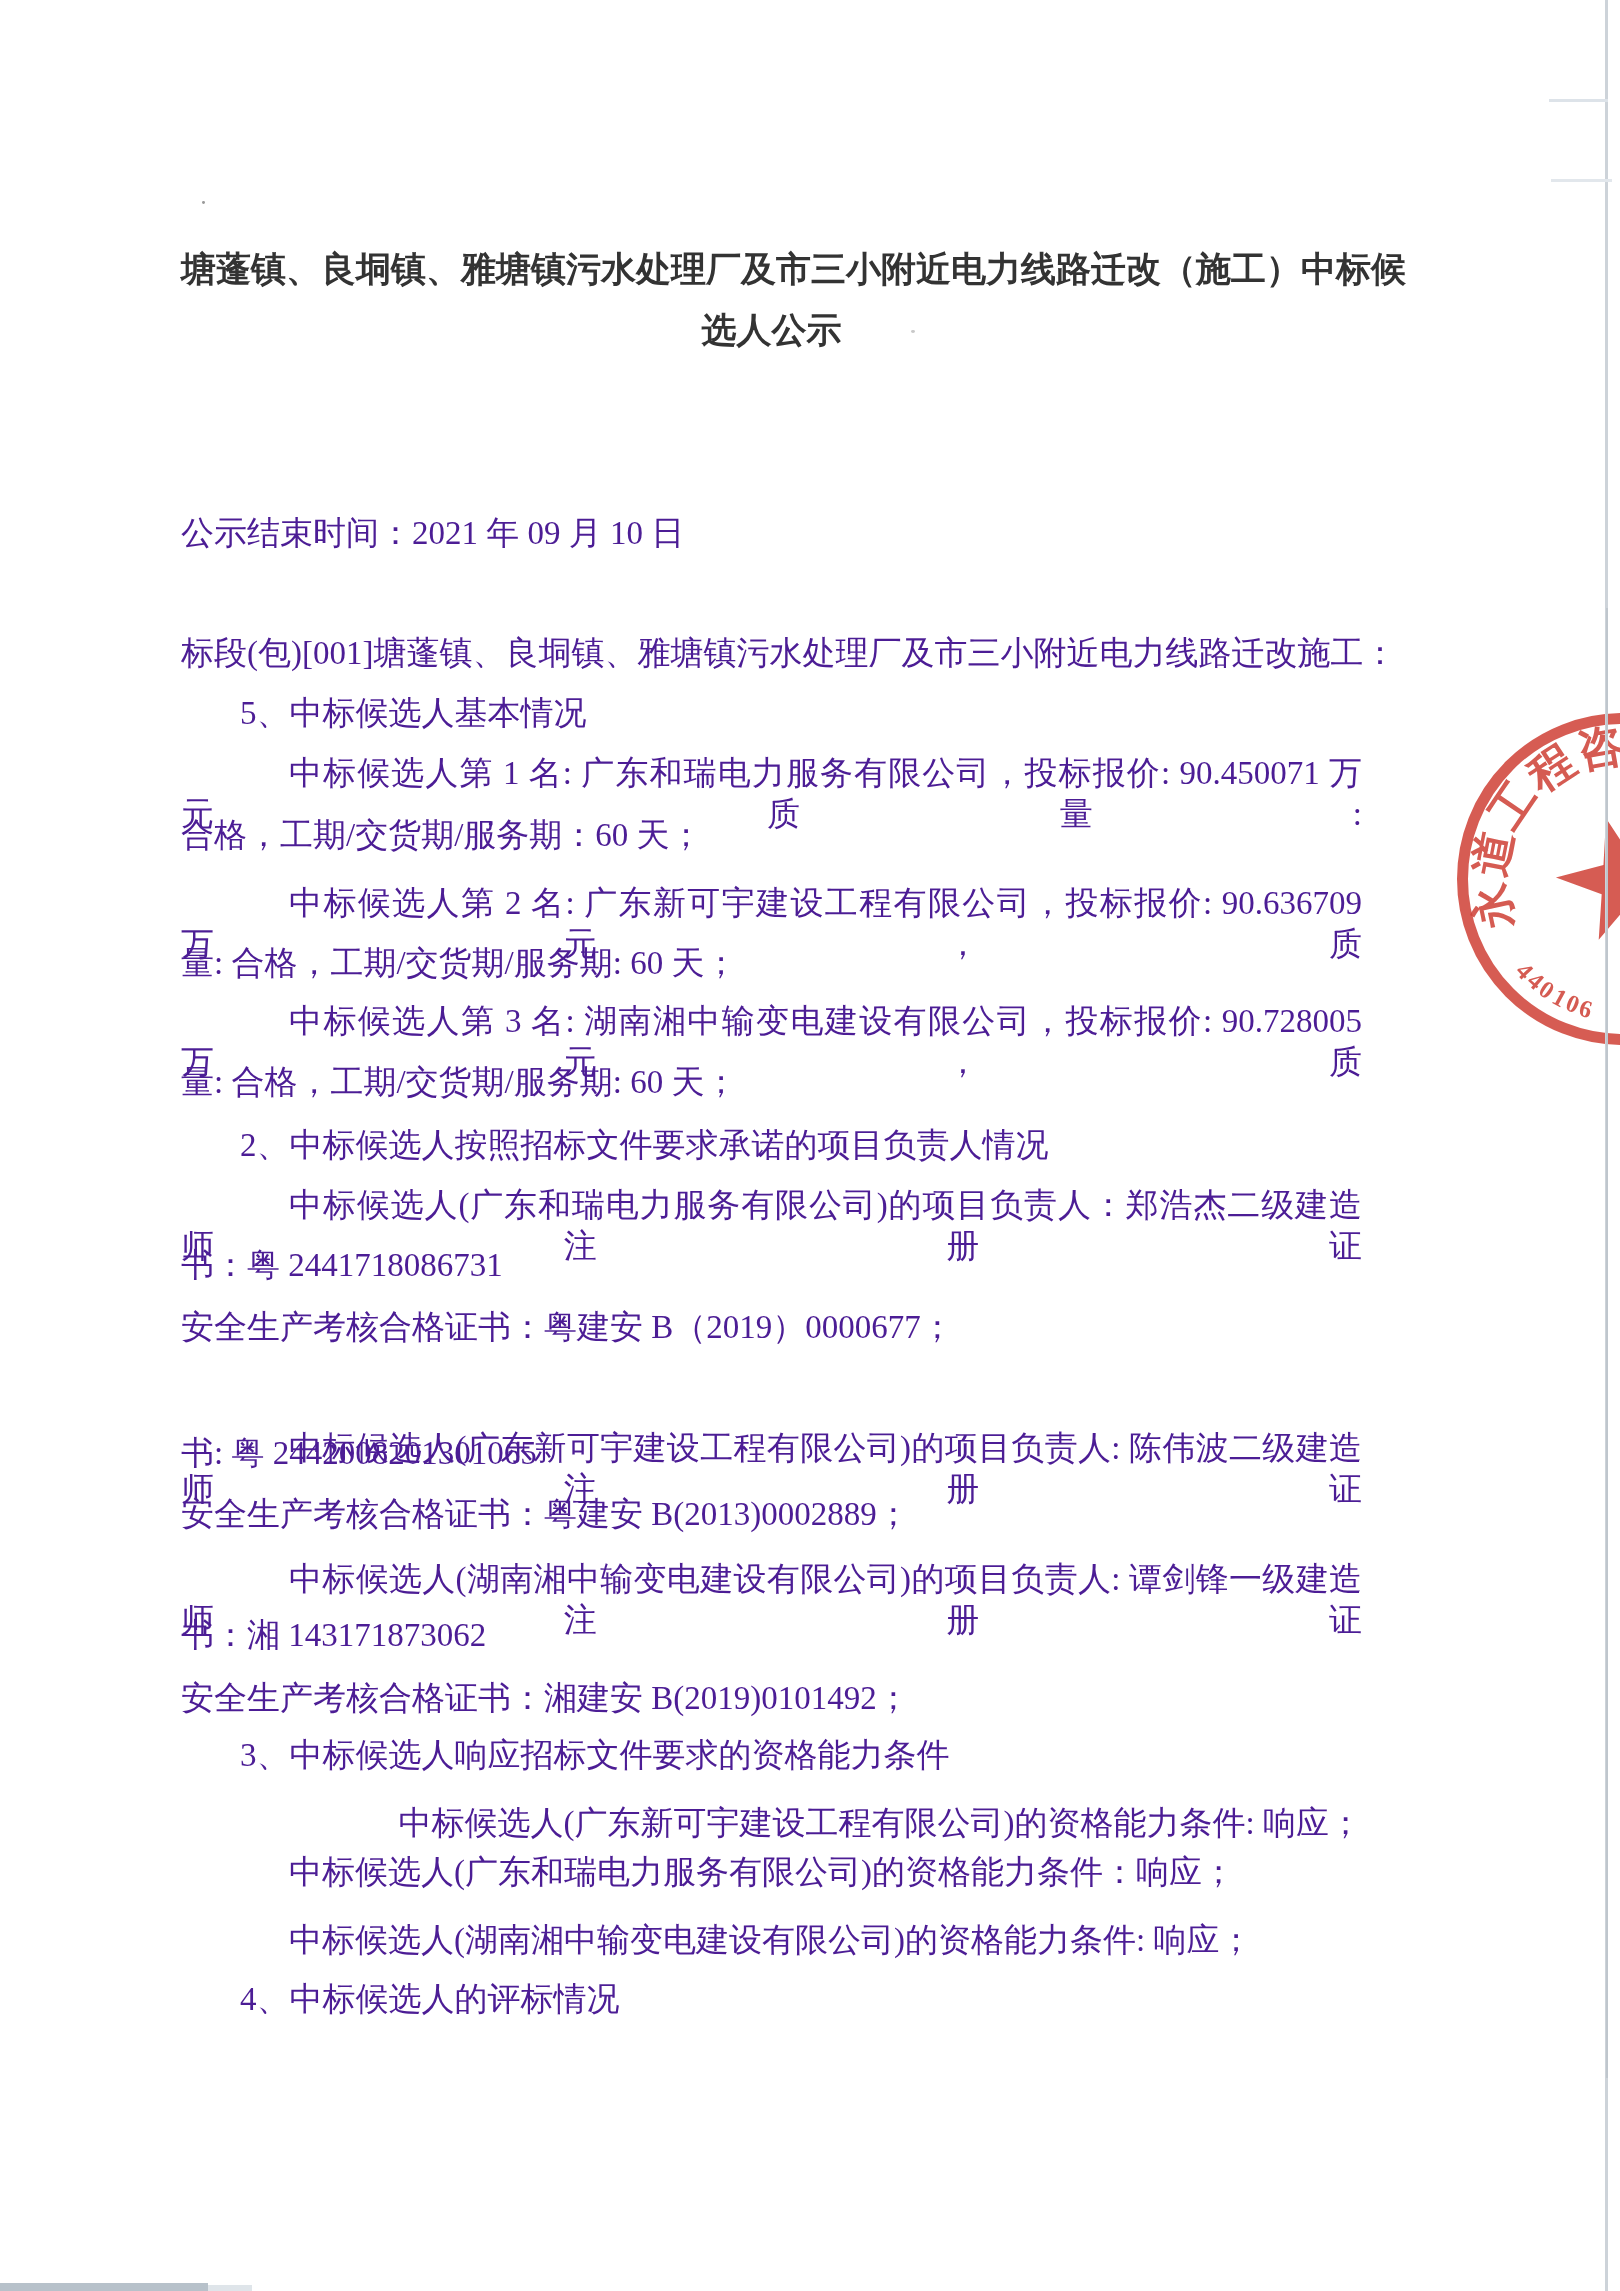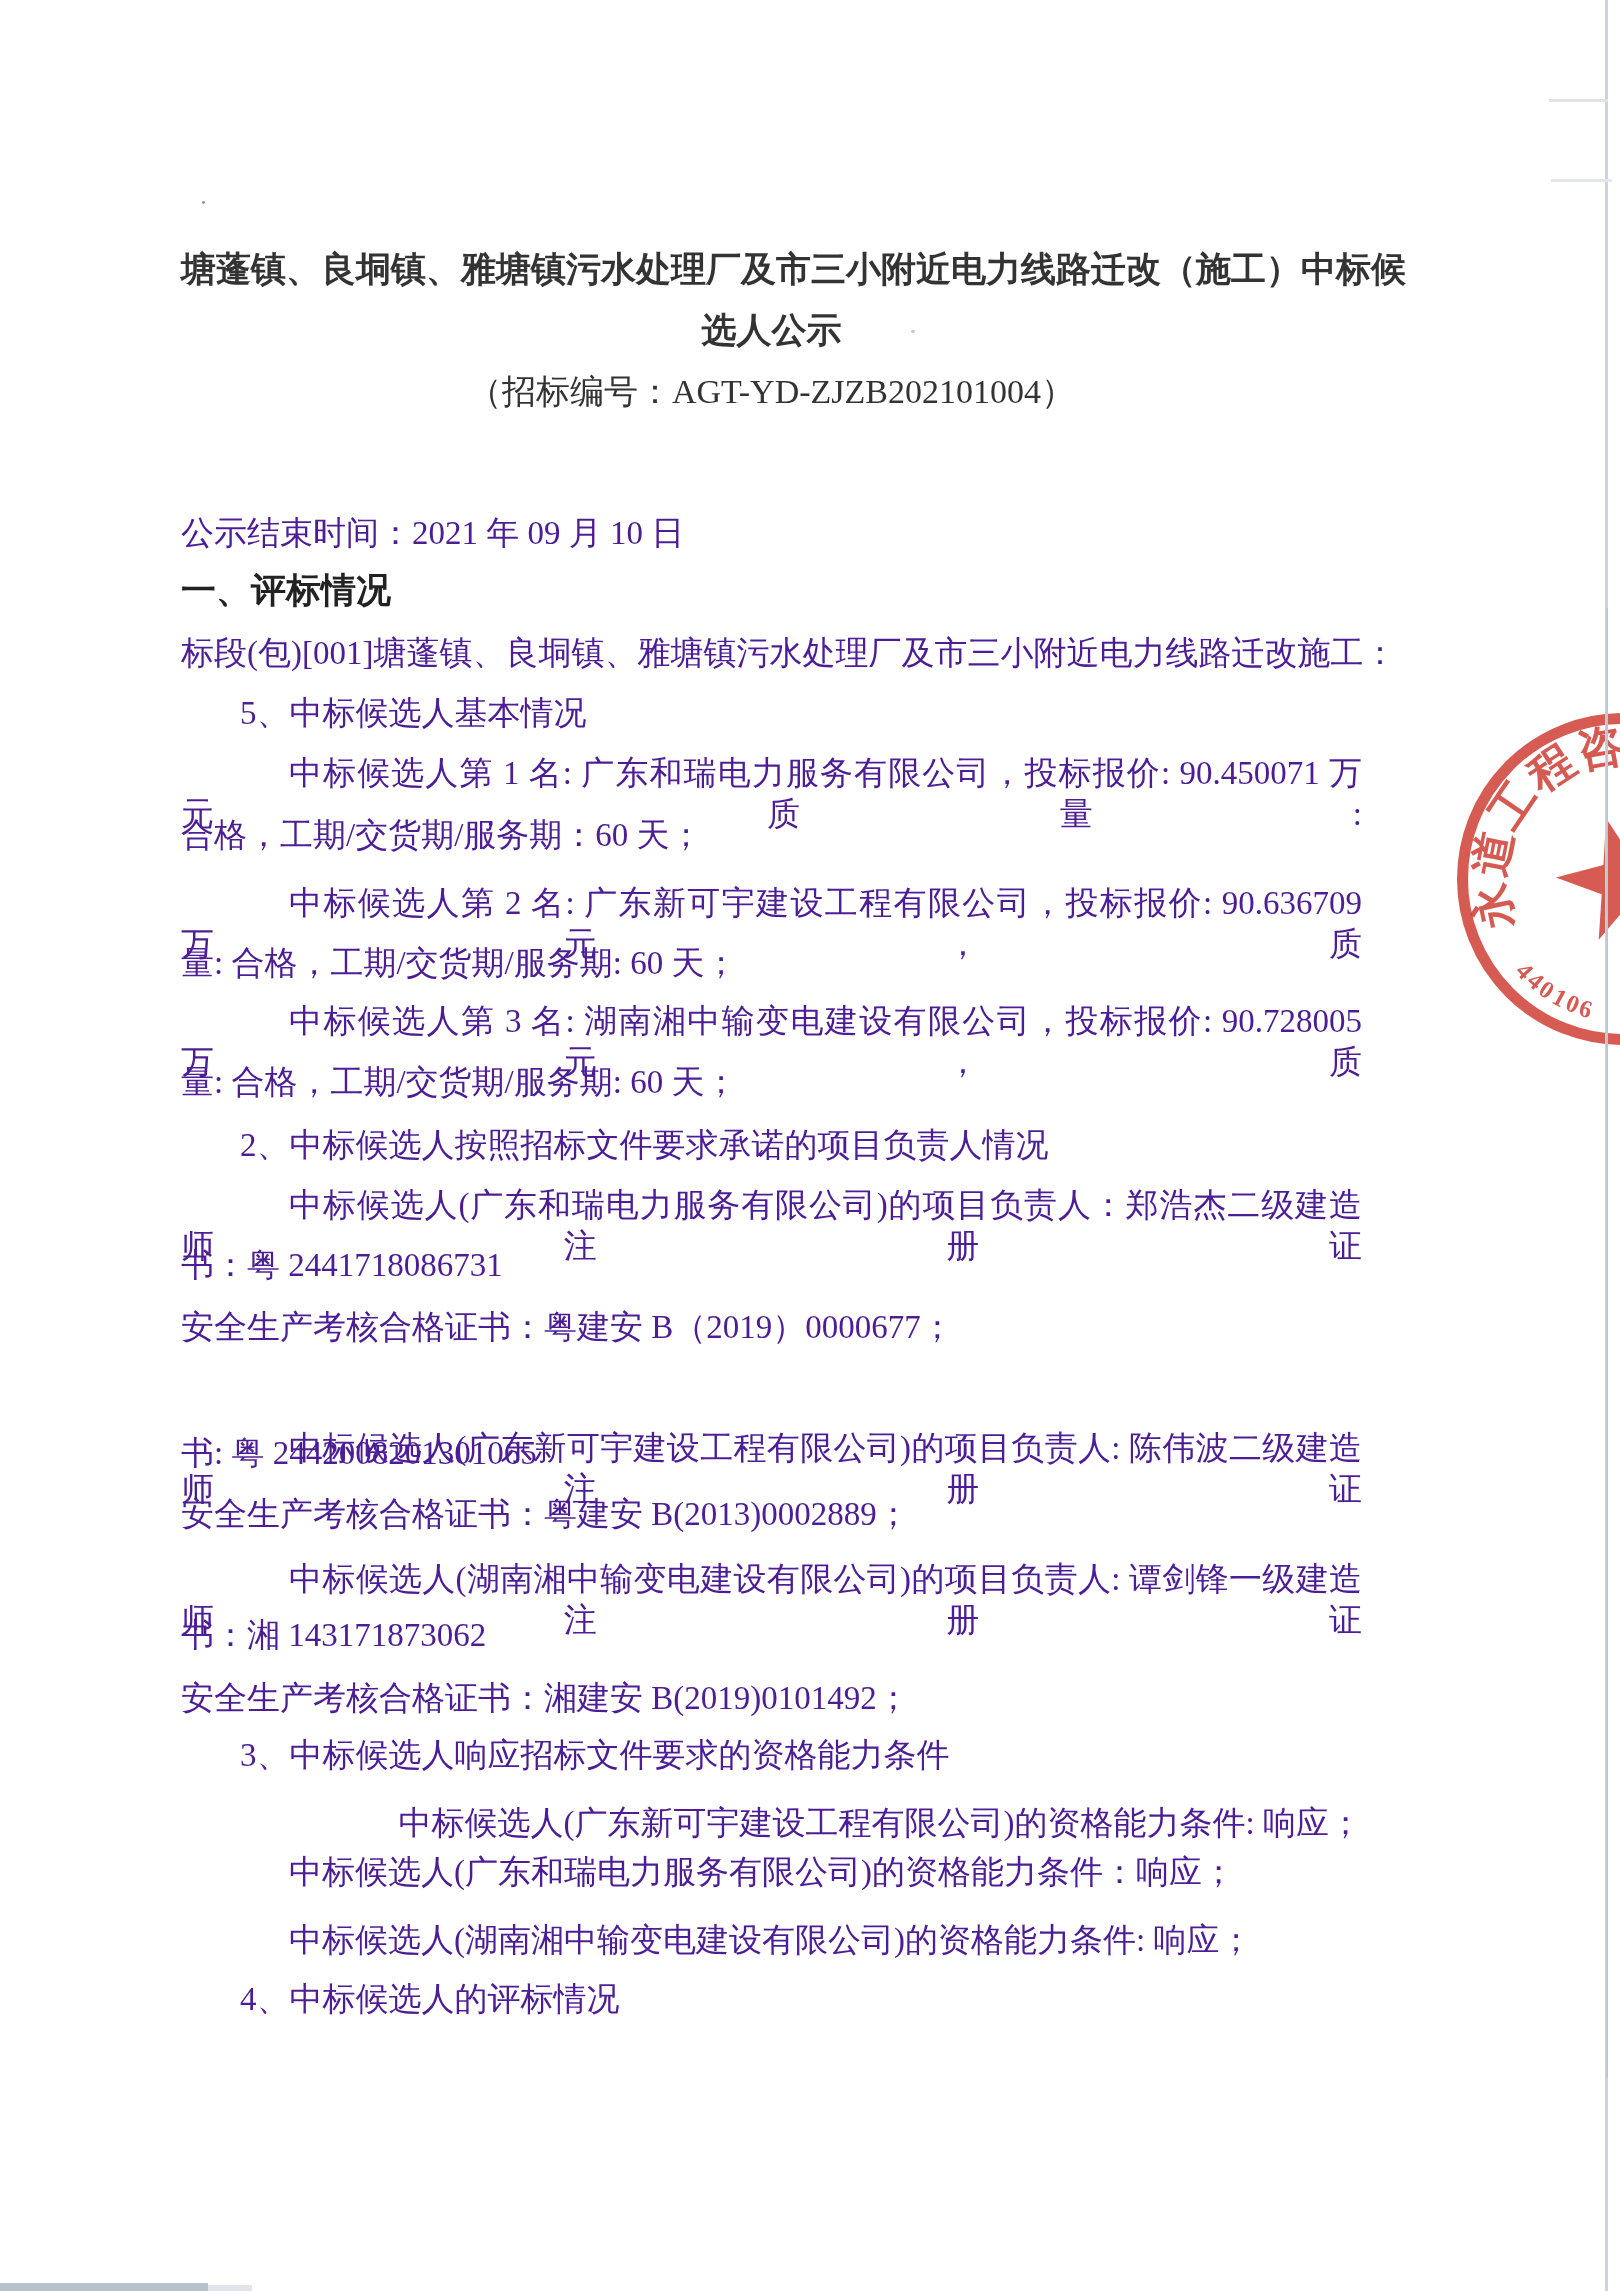--- a/index.html
+++ b/index.html
@@ -74,25 +74,23 @@
     text-align:center;
   }
 </style>
 </head>
 <body>
 
 <div id="page">
 
   <div class="abs title" style="top:246px">塘蓬镇、良垌镇、雅塘镇污水处理厂及市三小附近电力线路迁改（施工）中标候</div>
   <div class="abs title" style="top:307px">选人公示</div>
-  <div class="abs subtitle" style="top:369px">（招标编号：AGT-YD-ZJZB202101004）</div>
 
   <div class="abs bodyline" style="top:513px">公示结束时间：2021 年 09 月 10 日</div>
 
-  <div class="abs bodyline heading" style="top:569px">一、评标情况</div>
 
   <div id="doc-body">
       <div class="abs bodyline" style="top: 633px;">标段(包)[001]塘蓬镇、良垌镇、雅塘镇污水处理厂及市三小附近电力线路迁改施工：</div>
       <div class="abs bodyline indent1" style="top: 693px;">5、中标候选人基本情况</div>
       <div class="abs bodyline indent2 justify" style="top: 753px;">中标候选人第 1 名: 广东和瑞电力服务有限公司，投标报价: 90.450071 万元，质量:</div>
       <div class="abs bodyline" style="top: 815px;">合格，工期/交货期/服务期：60 天；</div>
       <div class="abs bodyline indent2 justify" style="top: 883px;">中标候选人第 2 名: 广东新可宇建设工程有限公司，投标报价: 90.636709 万元，质</div>
       <div class="abs bodyline" style="top: 943px;">量: 合格，工期/交货期/服务期: 60 天；</div>
       <div class="abs bodyline indent2 justify" style="top: 1001px;">中标候选人第 3 名: 湖南湘中输变电建设有限公司，投标报价: 90.728005 万元，质</div>
       <div class="abs bodyline" style="top: 1062px;">量: 合格，工期/交货期/服务期: 60 天；</div>

